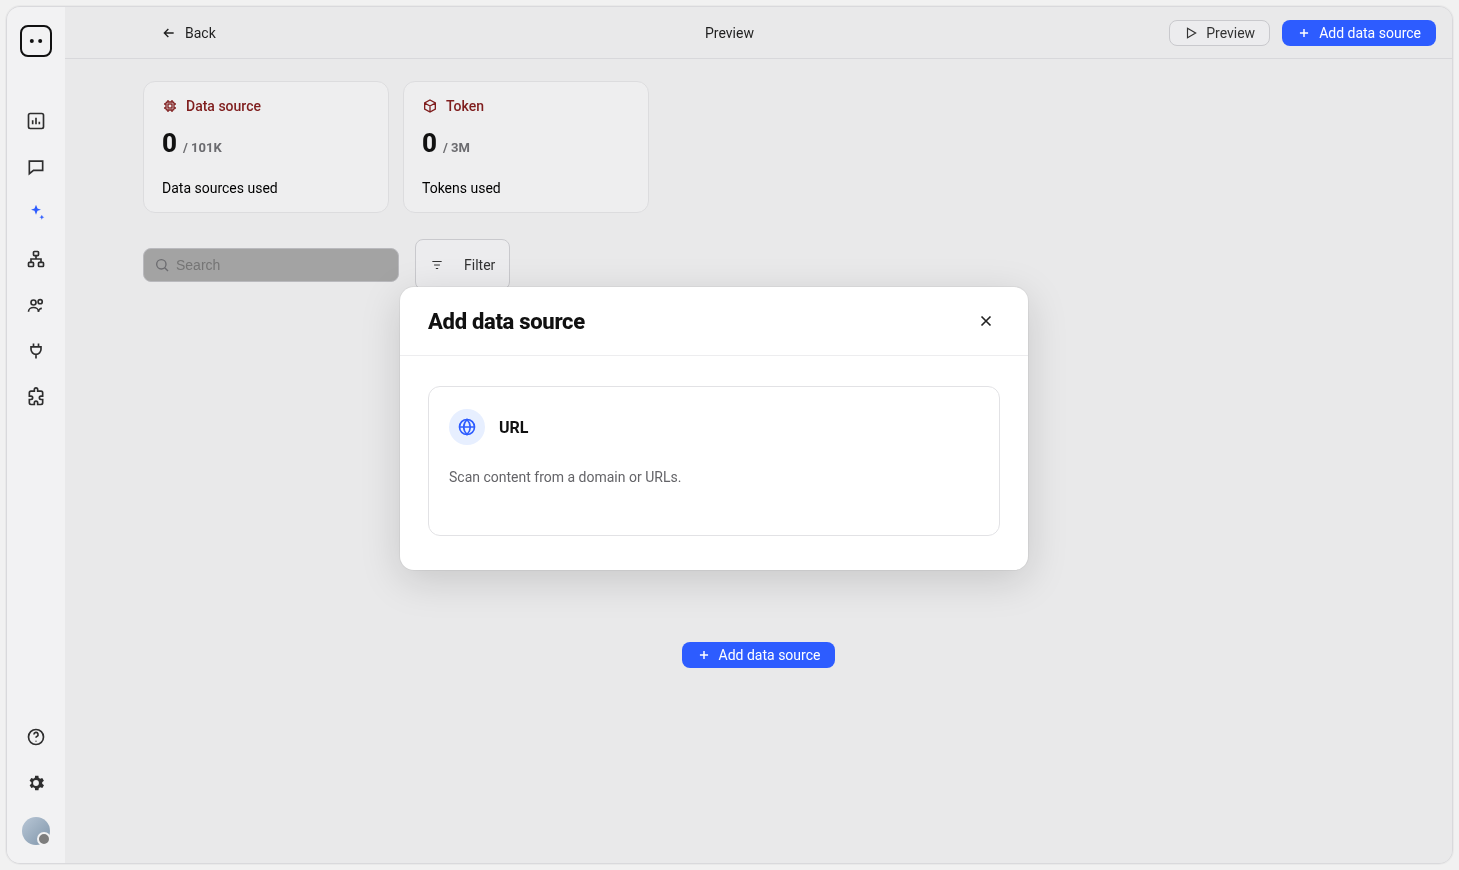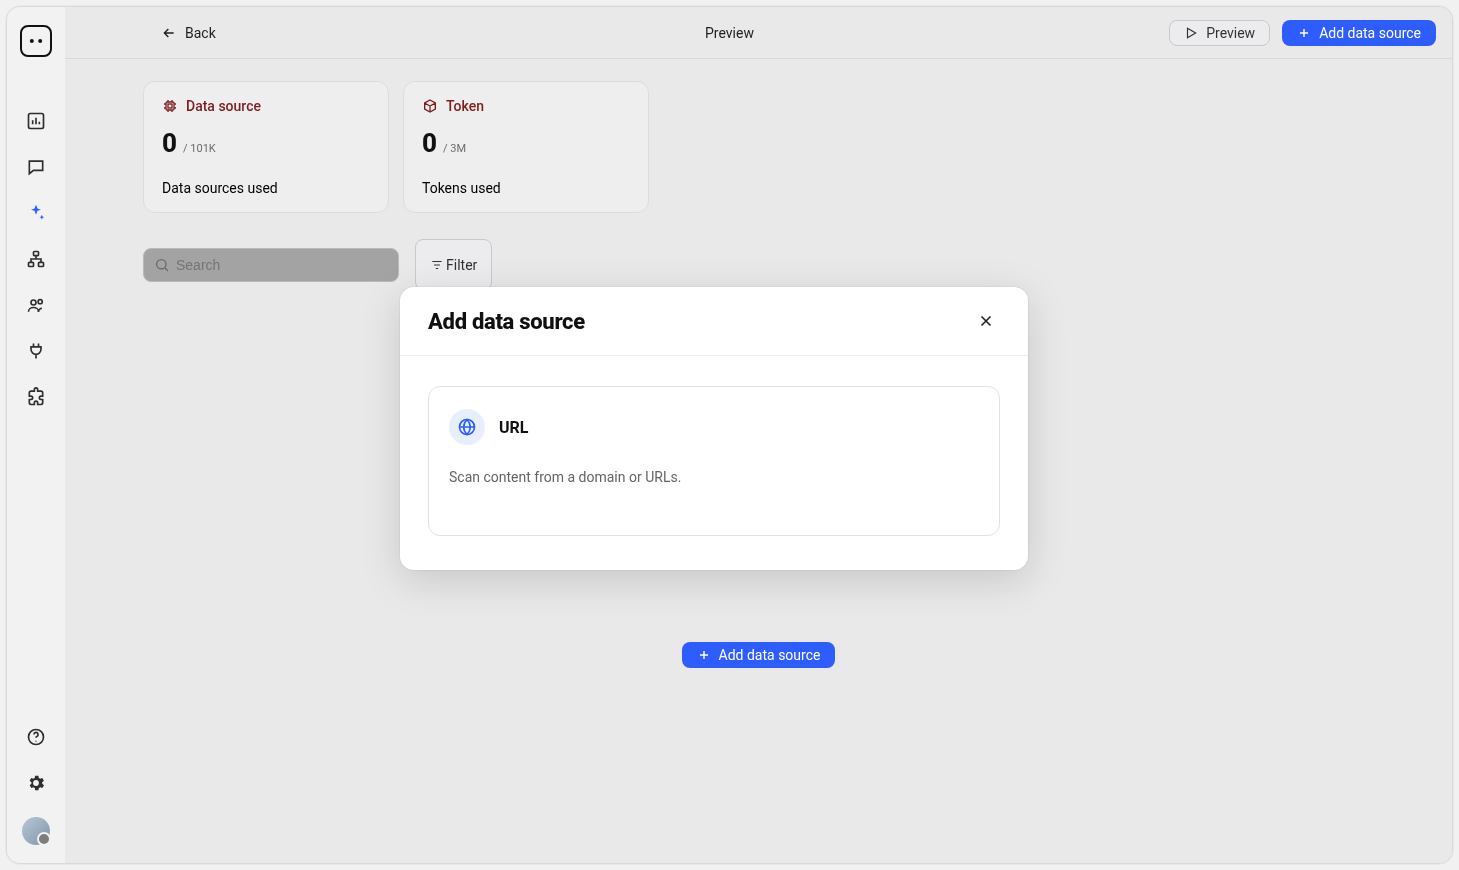--- a/index.html
+++ b/index.html
@@ -95,37 +95,37 @@
   .stat-card {
     width: 246px;
     background:#eeeeef;
     border:1px solid #dcdcde;
     border-radius:12px;
     padding:16px 18px;
   }
   .stat-card .hdr { display:flex; align-items:center; gap:8px; color:#7f1d1d; font-size:14px; font-weight:500; }
   .stat-card .val-row { display:flex; align-items:baseline; gap:6px; margin-top:14px; }
   .stat-card .val { font-size:26px; font-weight:800; color:#111; }
-  .stat-card .limit { font-size:11px; color:#6b6b6f; }
+  .stat-card .limit { font-size:13px; color:#6b6b6f;font-weight:bold; }
   .stat-card .sub { margin-top:22px; font-size:14px; color:#000000; }
   .search-row { display:flex; gap:16px; margin-top:26px; align-items:center; }
   .search-box {
     width:256px; height:34px;
     background:#a3a3a3; border:1px solid #b9b9bd; border-radius:8px;
     display:flex; align-items:center; padding:0 10px; gap:6px;
     color:#6b6b6f;
   }
   .search-box input {
     border:none; background:transparent; outline:none;
     font-size:14px; flex:1; color:#333;
   }
   .filter-btn {
     height:51px; padding:0 14px;
     background:#ececee; border:1px solid #c9c9cd; border-radius:8px;
-    display:flex; align-items:center; gap:2px;
+    display:flex; align-items:center; gap:20px;
     font-size:14px; color:#333; cursor:pointer;
   }
   .center-cta {
     display:flex; justify-content:center; margin-top:352px;
   }
   
   .modal {
     position:absolute;
     left:393px; top:280px;
     width:628px;

